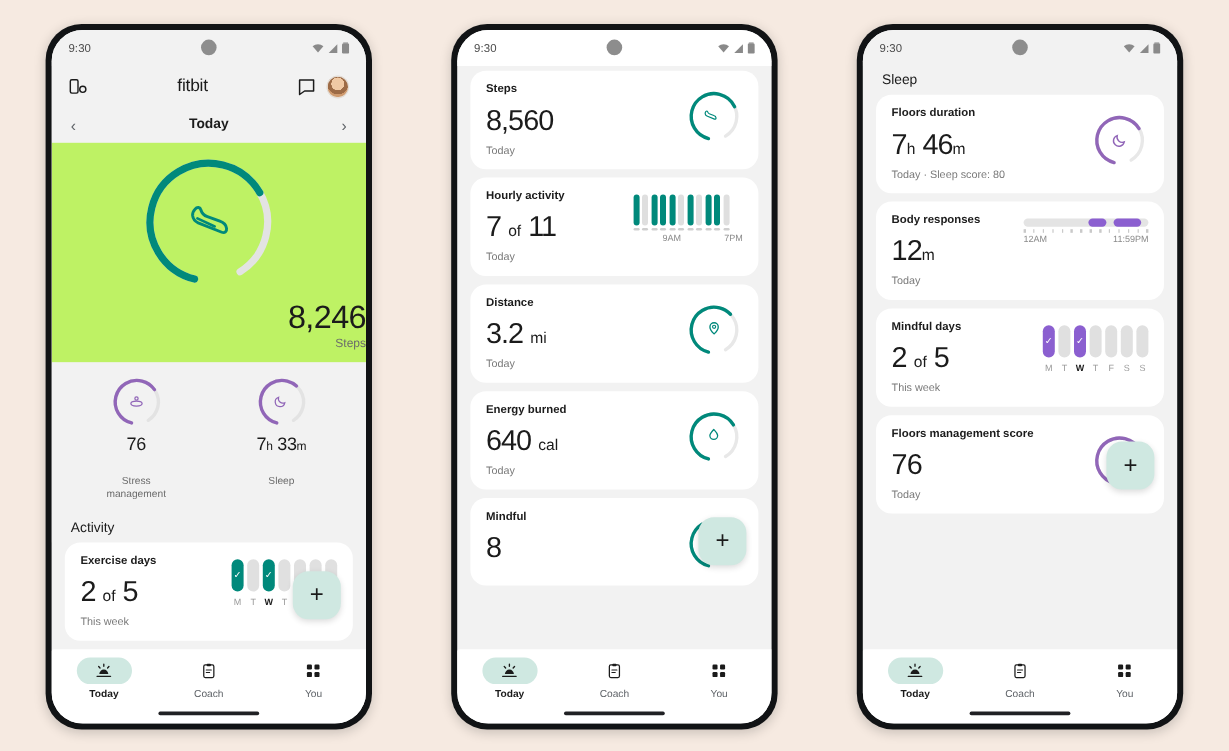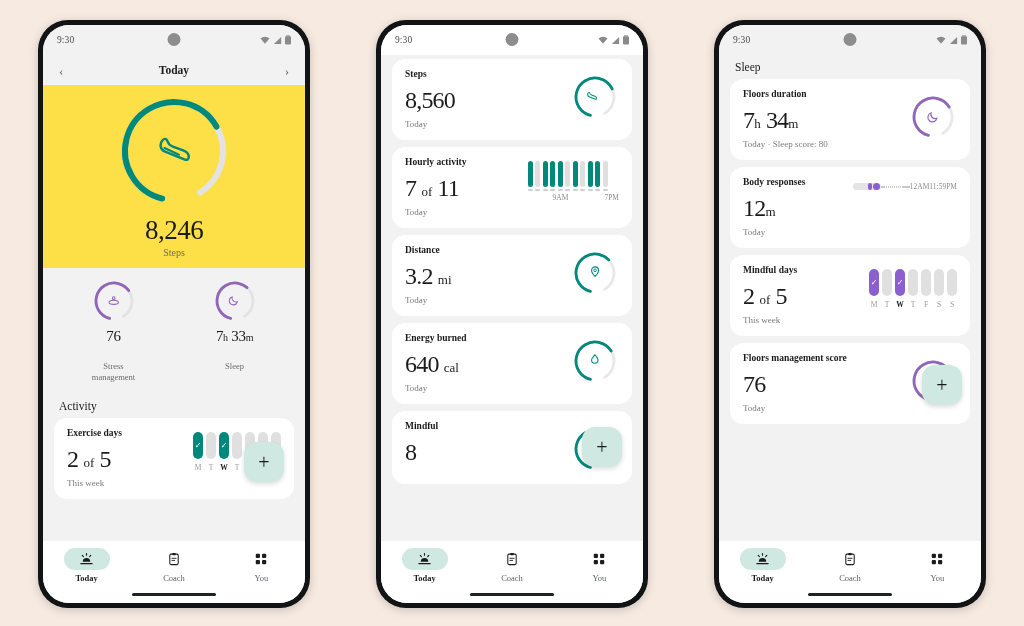--- a/index.html
+++ b/index.html
@@ -12,21 +12,20 @@
   .stage { position: relative; width: 1024px; height: 626px; background: #f6eae1; }
 
   
   .phone {
     position: absolute;
     width: 272px; height: 588px;
     background: #111315;
     border-radius: 30px;
     padding: 5px;
     box-shadow: 0 2px 10px rgba(0,0,0,.18);
-    font-family: Liberation Serif, serif;
   }
   .phone.p1 { left: 38px;  top: 20px; }
   .phone.p2 { left: 376px; top: 20px; }
   .phone.p3 { left: 714px; top: 20px; }
   .screen {
     position: relative; width: 100%; height: 100%;
     background: #f2f2f2; border-radius: 26px; overflow: hidden;
     display: flex; flex-direction: column;
   }
 
@@ -61,21 +60,21 @@
     border: 1px solid #e4ddd6;
   }
   .daynav {
     height: 30px; display: flex; align-items: center; justify-content: space-between;
     padding: 0 16px; background: #f2f2f2;
   }
   .daynav-label { font-size: 11.5px; font-weight: bold; color: #1b1b1b; }
   .chev { font-size: 13px; color: #5f6368; line-height: 1; }
 
   
-  .hero { background: #fde047; padding: 6px 0 10px; text-align: center; }
+  .hero { background: #bef264; padding: 6px 0 10px; text-align: right; }
   .hero .ring-wrap { width: 120px; height: 120px; margin: 0 auto; position: relative; }
   .hero-value { font-size: 27px; color: #1b1b1b; letter-spacing: -.5px; margin-top: 4px; }
   .hero-label { font-size: 10px; color: #6b6b6b; margin-top: 1px; }
 
   
   .metrics { display: flex; justify-content: space-around; padding: 10px 10px 12px; background: #f2f2f2; }
   .metric { width: 74px; text-align: center; }
   .metric .ring-wrap { width: 46px; height: 46px; margin: 0 auto; }
   .m-value { font-size: 15px; color: #1b1b1b; margin-top: 4px; letter-spacing: -.3px; }
   .m-value .u { font-size: 10px; }
@@ -111,21 +110,21 @@
   .hourly { display: flex; flex-direction: column; align-items: center; }
   .hbars { display: flex; gap: 2.5px; align-items: flex-end; height: 26px; }
   .hbar { width: 5px; height: 26px; border-radius: 3px; background: #dfdfdf; }
   .hbar.on { background: #00897b; }
   .htick { display:flex; gap:2.5px; margin-top:2px; }
   .htick i { width:5px; height:2px; background:#cfcfcf; border-radius:1px; display:block; }
   .hlabels { display: flex; justify-content: space-between; width: 100%; margin-top: 2px; }
   .hlabels span { font-size: 7.5px; color: #8a8a8a; padding-left: 36px; }
 
   
-  .timeline { display:flex; flex-direction:row; align-items:center; width: 104px; }
+  .timeline { display:flex; flex-direction:column; align-items:center; width: 104px; }
   .tl-track { position: relative; width: 104px; height: 7px; background: #e4e4e4; border-radius: 4px; }
   .tl-seg { position:absolute; top:0; height:7px; background:#8b5fd0; border-radius:4px; }
   .tl-ticks { display:flex; justify-content:space-between; width:104px; margin-top:2px; }
   .tl-ticks i { width:1.5px; height:2.5px; background:#c9c9c9; display:block; }
   .tl-labels { display:flex; justify-content:space-between; width:104px; margin-top:1px; }
   .tl-labels span { font-size:7.5px; color:#8a8a8a; }
 
   
   .fab {
     position: absolute; width: 40px; height: 40px; border-radius: 13px;
@@ -172,20 +171,33 @@
             </svg>
           <svg width="6" height="10" viewBox="0 0 6 10">
               <rect x="1" y="0.4" width="4" height="1" fill="#8a8a8a"></rect>
               <rect x="0" y="1.2" width="6" height="8.3" rx="1" fill="#8a8a8a"></rect>
             </svg>
         </div>
       </div>
 
       <div class="body">
 
+        <div class="appbar">
+          <svg width="16" height="16" viewBox="0 0 20 20">
+            <rect x="2" y="3" width="8" height="14" rx="1.6" fill="none" stroke="#1b1b1b" stroke-width="1.5"></rect>
+            <circle cx="15" cy="13" r="3.2" fill="none" stroke="#1b1b1b" stroke-width="1.5"></circle>
+          </svg>
+          <span class="brand">fitbit</span>
+          <div class="appbar-right">
+            <svg width="15" height="15" viewBox="0 0 18 18">
+              <path d="M2 2h14v11H7l-5 3.5V2Z" fill="none" stroke="#1b1b1b" stroke-width="1.5" stroke-linejoin="round"></path>
+            </svg>
+            <div class="avatar"></div>
+          </div>
+        </div>
 
         <div class="daynav">
           <span class="chev">‹</span>
           <span class="daynav-label">Today</span>
           <span class="chev">›</span>
         </div>
 
         <div class="hero">
           <div class="ring-wrap">
             <svg width="120" height="120" viewBox="0 0 120 120">
@@ -530,21 +542,21 @@
 
       <div class="body">
 
         <div class="section-title">Sleep</div>
 
         <div class="card">
           <div class="card-left">
             <div class="card-title">Floors duration</div>
             <div class="card-value">
               <span>7</span><span class="unit">h</span>
-              <span>34</span><span class="unit">m</span>
+              <span>46</span><span class="unit">m</span>
             </div>
             <div class="card-sub">Today · Sleep score: 80</div>
           </div>
           <div class="card-right">
             <svg width="48" height="48" viewBox="0 0 48 48">
               <circle cx="24" cy="24" r="19" fill="none" stroke="#e8e8e8" stroke-width="2.8" stroke-linecap="round" stroke-dasharray="104 16" transform="rotate(104 24 24)"></circle>
               <circle cx="24" cy="24" r="19" fill="none" stroke="#9166b8" stroke-width="2.8" stroke-linecap="round" stroke-dasharray="74 122" transform="rotate(104 24 24)"></circle>
               <g transform="translate(18,17) scale(0.66)">
                 <path d="M15 12.5a6.6 6.6 0 0 1-8.9-8A6.9 6.9 0 1 0 15 12.5Z" fill="none" stroke="#9166b8" stroke-width="1.8"></path>
               </g>

